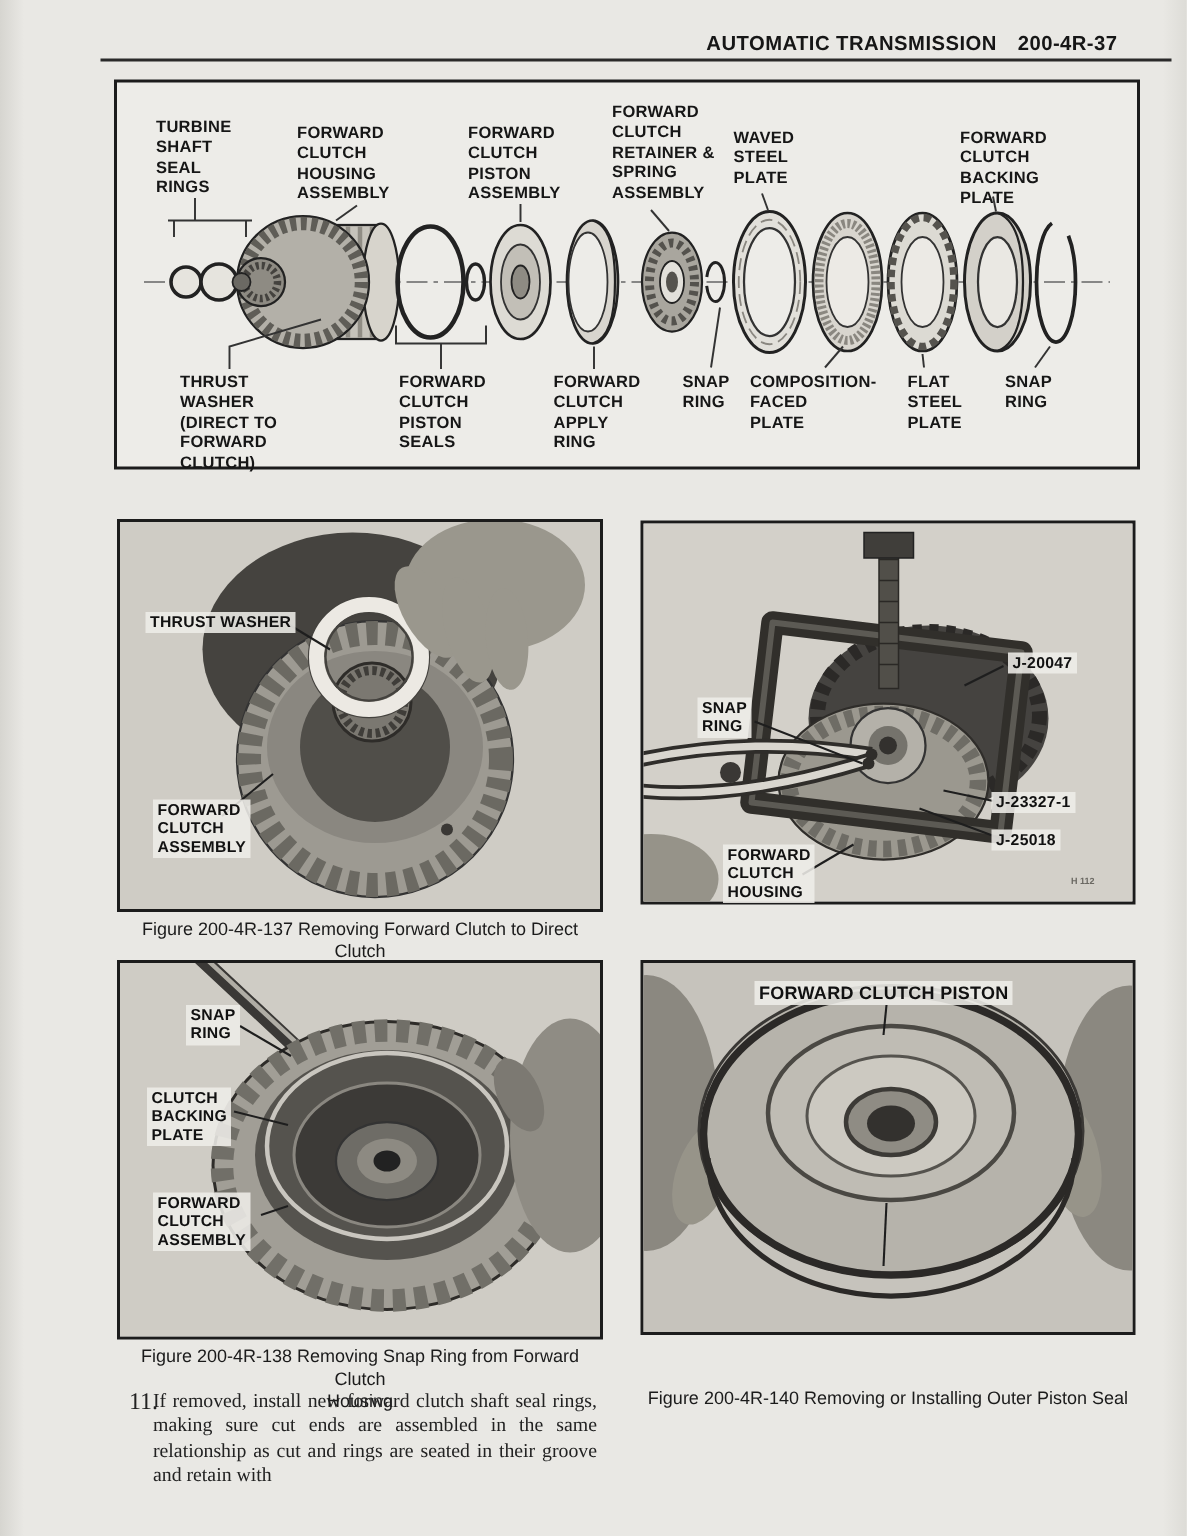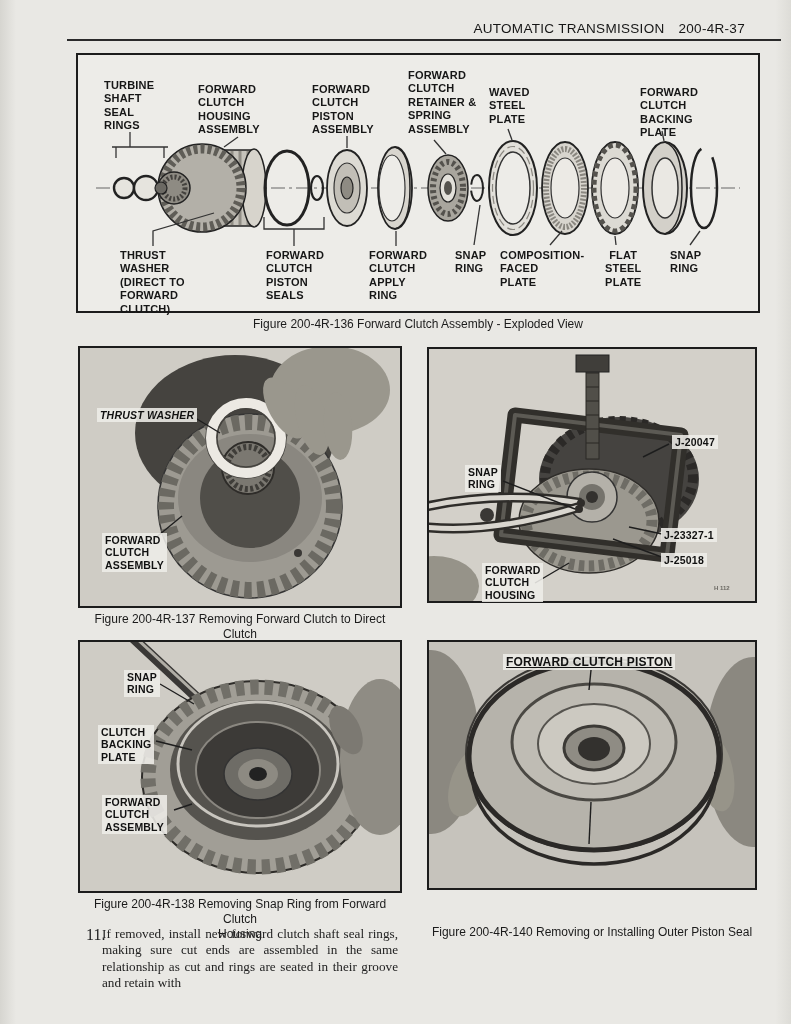--- a/index.html
+++ b/index.html
@@ -10,21 +10,21 @@
     position:relative;
     overflow:hidden;
     color:#1a1a1a;
   }
   #page {
     position:absolute; inset:0;
     background:linear-gradient(90deg,#d6d5d0 0,#e9e8e4 16px,#e9e8e4 98%,#dddcd7 100%);
   }
   .abs { position:absolute; }
   .hdr-title {
-    font-weight:normal; font-size:13.5px; letter-spacing:.3px;
+    font-weight:bold; font-size:13.5px; letter-spacing:.3px;
     display:flex; gap:14px; color:#161616;
   }
   .hdr-rule { background:#2a2a2a; height:2px; }
   .figure-box {
     border:2px solid #1c1c1c; background:#edecе8;
     background:#edece8; position:absolute;
   }
   .part-label {
     font-weight:bold; font-size:11px; line-height:1.22;
     white-space:pre-line; color:#161616; letter-spacing:.2px;
@@ -187,27 +187,26 @@
 SEALS</div>
     <div class="part-label" style="left:291px; top:194px;">FORWARD
 CLUTCH
 APPLY
 RING</div>
     <div class="part-label" style="left:377px; top:194px;">SNAP
 RING</div>
     <div class="part-label" style="left:422px; top:194px;">COMPOSITION-
 FACED
 PLATE</div>
-    <div class="part-label" style="left:527px; top:194px;text-align:center;">FLAT
+    <div class="part-label" style="left:527px; top:194px;">FLAT
 STEEL
 PLATE</div>
     <div class="part-label" style="left:592px; top:194px;">SNAP
 RING</div>
   </div>
-  <div class="fig-caption" style="left:76px; top:317px; width:684px;">Figure 200-4R-136 Forward Clutch Assembly - Exploded View</div>
 
   <div class="figure-box" style="left:78px; top:346px; width:324px; height:262px;">
     <svg width="320" height="258" viewBox="0 0 320 258">
       <rect width="320" height="258" fill="#cfccc5"></rect>
       <ellipse cx="155" cy="85" rx="100" ry="78" fill="#45433f"></ellipse>
       <circle cx="170" cy="158" r="92" fill="#9d9a92" stroke="#333" stroke-width="1.5"></circle>
       <circle cx="170" cy="158" r="84" fill="none" stroke="#6b6962" stroke-width="16" stroke-dasharray="7.5 5.5"></circle>
       <ellipse cx="170" cy="150" rx="72" ry="64" fill="#8a8780"></ellipse>
       <circle cx="170" cy="150" r="50" fill="#504e49"></circle>
       <circle cx="168" cy="120" r="26" fill="#7b7871" stroke="#2e2c29" stroke-width="2"></circle>
@@ -220,21 +219,21 @@
         <ellipse cx="250" cy="42" rx="60" ry="44"></ellipse>
         <ellipse cx="205" cy="60" rx="16" ry="34" transform="rotate(-30 205 60)"></ellipse>
         <ellipse cx="232" cy="72" rx="15" ry="36" transform="rotate(-15 232 72)"></ellipse>
         <ellipse cx="258" cy="78" rx="14" ry="34" transform="rotate(-5 258 78)"></ellipse>
       </g>
       <g stroke="#1e1e1e" stroke-width="1.4" fill="none">
         <line x1="112" y1="68" x2="140" y2="85"></line>
         <line x1="68" y1="196" x2="102" y2="168"></line>
       </g>
     </svg>
-    <div class="photo-label" style="left:17px; top:60px;font-style:italic;">THRUST WASHER</div>
+    <div class="photo-label" style="left:17px; top:60px;">THRUST WASHER</div>
     <div class="photo-label" style="left:22px; top:185px;">FORWARD
 CLUTCH
 ASSEMBLY</div>
   </div>
   <div class="fig-caption" style="left:78px; top:612px; width:324px;">Figure 200-4R-137 Removing Forward Clutch to Direct Clutch
 Thrust Washer</div>
 
   <div class="figure-box" style="left:427px; top:347px; width:330px; height:256px;">
     <svg width="326" height="252" viewBox="0 0 326 252">
       <rect width="326" height="252" fill="#d3d0c9"></rect>
@@ -329,20 +328,20 @@
       <path d="M43,130 A122 92 0 0 0 287,130" fill="none" stroke="#2b2927" stroke-width="3.5"></path>
       <ellipse cx="165" cy="100" rx="82" ry="58" fill="#bfbcb4" stroke="#4a4843" stroke-width="3"></ellipse>
       <ellipse cx="165" cy="102" rx="56" ry="40" fill="#ccc9c1" stroke="#55534e" stroke-width="2"></ellipse>
       <ellipse cx="165" cy="106" rx="30" ry="22" fill="#8f8c84" stroke="#3c3a36" stroke-width="3"></ellipse>
       <ellipse cx="165" cy="107" rx="16" ry="12" fill="#33312e"></ellipse>
       <g stroke="#1e1e1e" stroke-width="1.4" fill="none">
         <line x1="162" y1="28" x2="160" y2="48"></line>
         <line x1="160" y1="202" x2="162" y2="160"></line>
       </g>
     </svg>
-    <div class="photo-label" style="left:74px; top:12px; font-size:12px;text-decoration:underline;">FORWARD CLUTCH PISTON</div>
+    <div class="photo-label" style="left:74px; top:12px; font-size:12px;">FORWARD CLUTCH PISTON</div>
   </div>
   <div class="fig-caption" style="left:427px; top:897px; width:330px;margin-top:28px;">Figure 200-4R-140 Removing or Installing Outer Piston Seal</div>
 
   <div class="body-num" style="left:86px; top:926px;">11.</div>
   <div class="body-text" style="left:102px; top:926px; width:296px;">If removed, install new forward clutch shaft seal rings, making sure cut ends are assembled in the same relationship as cut and rings are seated in their groove and retain with</div>
 
 </div>
 
 </body></html>

